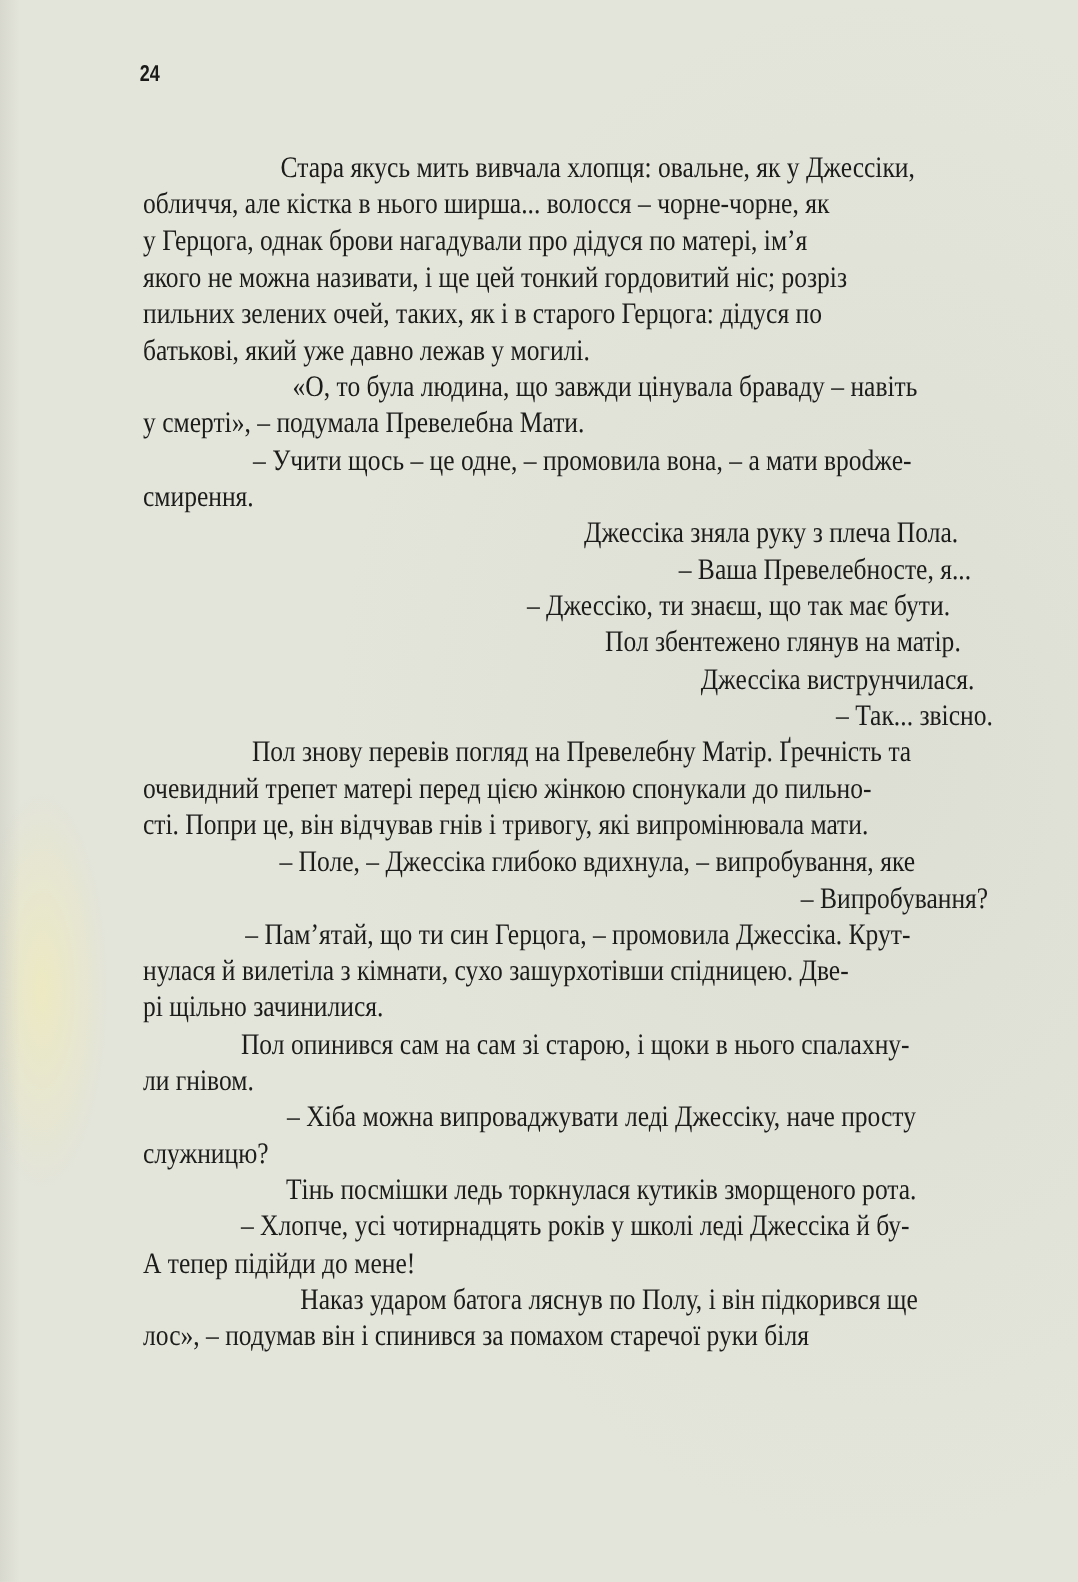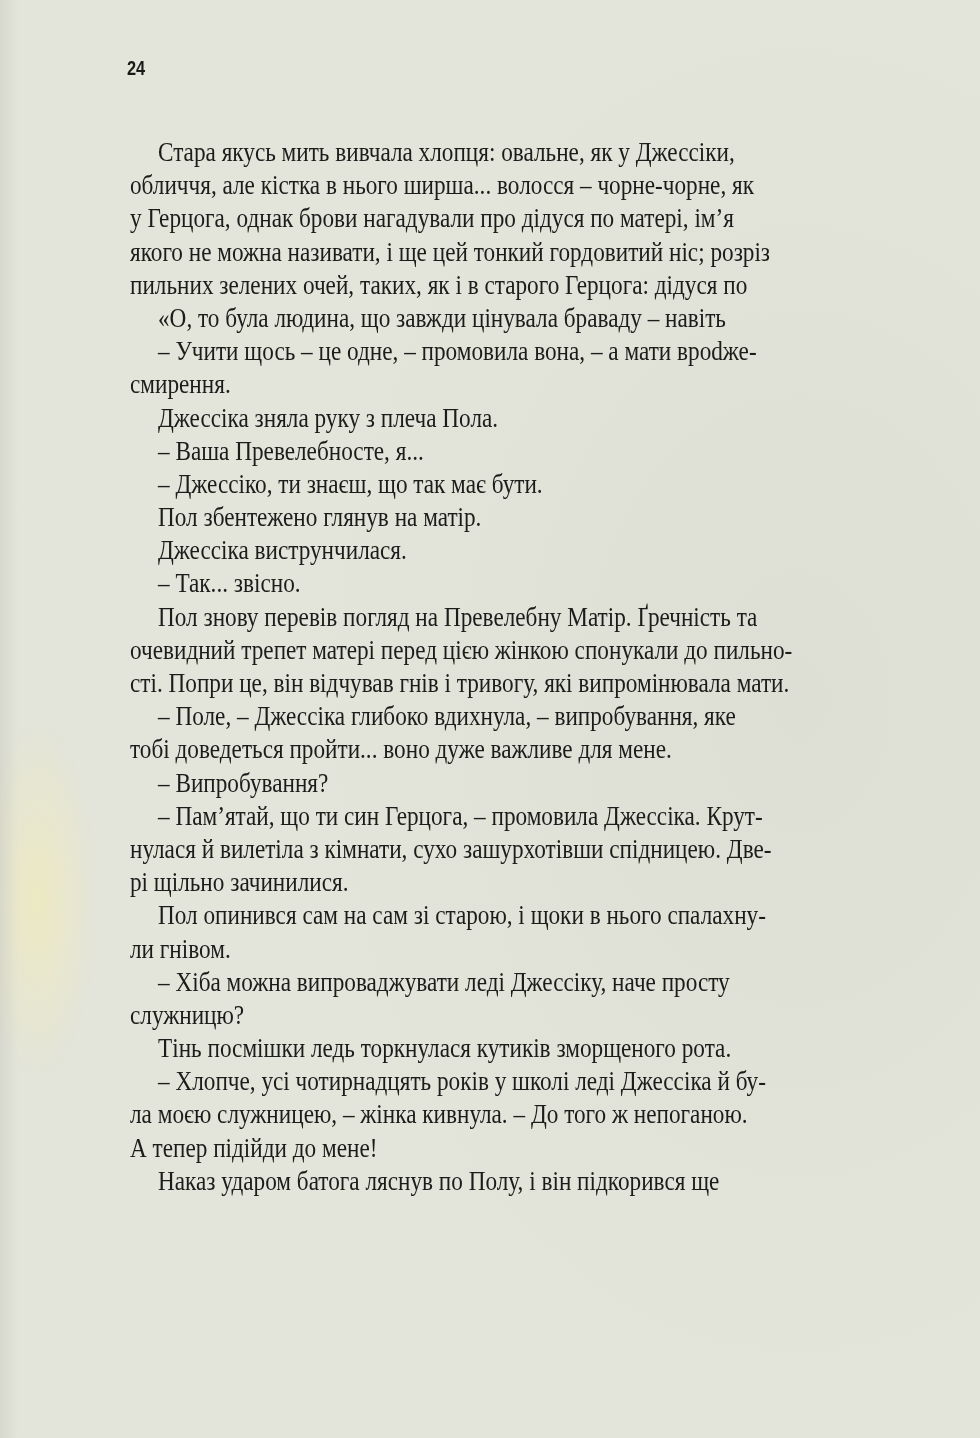--- a/index.html
+++ b/index.html
@@ -39,58 +39,60 @@
     }
     .line {
       height: 33.2px;
       line-height: 33.2px;
       font-size: 27px;
       white-space: nowrap;
       transform-origin: left center;
     }
     .line.indent {
       padding-left: 28px;
+      text-align: right;
     }
     .line span {
       display: inline-block;
       transform-origin: left center;
       transform: scaleX(0.86);
     }
   </style>
 </head>
 <body>
 
 <div class="page-number">24</div>
 
 <div class="text-block">
   <div class="line indent"><span>Стара якусь мить вивчала хлопця: овальне, як у Джессіки,</span></div>
   <div class="line"><span>обличчя, але кістка в нього ширша... волосся – чорне-чорне, як</span></div>
   <div class="line"><span>у Герцога, однак брови нагадували про дідуся по матері, ім’я</span></div>
   <div class="line"><span>якого не можна називати, і ще цей тонкий гордовитий ніс; розріз</span></div>
   <div class="line"><span>пильних зелених очей, таких, як і в старого Герцога: дідуся по</span></div>
+  <div class="line"><span>батькові, який уже давно лежав у могилі.</span></div>
   <div class="line indent"><span>«О, то була людина, що завжди цінувала браваду – навіть</span></div>
+  <div class="line"><span>у смерті», – подумала Превелебна Мати.</span></div>
   <div class="line indent"><span>– Учити щось – це одне, – промовила вона, – а мати врodже-</span></div>
   <div class="line"><span>смирення.</span></div>
   <div class="line indent"><span>Джессіка зняла руку з плеча Пола.</span></div>
   <div class="line indent"><span>– Ваша Превелебносте, я...</span></div>
   <div class="line indent"><span>– Джессіко, ти знаєш, що так має бути.</span></div>
   <div class="line indent"><span>Пол збентежено глянув на матір.</span></div>
   <div class="line indent"><span>Джессіка виструнчилася.</span></div>
   <div class="line indent"><span>– Так... звісно.</span></div>
   <div class="line indent"><span>Пол знову перевів погляд на Превелебну Матір. Ґречність та</span></div>
   <div class="line"><span>очевидний трепет матері перед цією жінкою спонукали до пильно-</span></div>
   <div class="line"><span>сті. Попри це, він відчував гнів і тривогу, які випромінювала мати.</span></div>
   <div class="line indent"><span>– Поле, – Джессіка глибоко вдихнула, – випробування, яке</span></div>
-  <div class="line"><span>тобі доведеться пройти... воно дуже важливе для мене.</span></div>
   <div class="line indent"><span>– Випробування?</span></div>
   <div class="line indent"><span>– Пам’ятай, що ти син Герцога, – промовила Джессіка. Крут-</span></div>
   <div class="line"><span>нулася й вилетіла з кімнати, сухо зашурхотівши спідницею. Две-</span></div>
   <div class="line"><span>рі щільно зачинилися.</span></div>
   <div class="line indent"><span>Пол опинився сам на сам зі старою, і щоки в нього спалахну-</span></div>
   <div class="line"><span>ли гнівом.</span></div>
   <div class="line indent"><span>– Хіба можна випроваджувати леді Джессіку, наче просту</span></div>
   <div class="line"><span>служницю?</span></div>
   <div class="line indent"><span>Тінь посмішки ледь торкнулася кутиків зморщеного рота.</span></div>
   <div class="line indent"><span>– Хлопче, усі чотирнадцять років у школі леді Джессіка й бу-</span></div>
-  <div class="line"><span>ла моєю служницею, – жінка кивнула. – До того ж непоганою.</span></div>
   <div class="line"><span>А тепер підійди до мене!</span></div>
   <div class="line indent"><span>Наказ ударом батога ляснув по Полу, і він підкорився ще</span></div>
+  <div class="line"><span>лос», – подумав він і спинився за помахом старечої руки біля</span></div>
 </div>
 
 </body></html>

